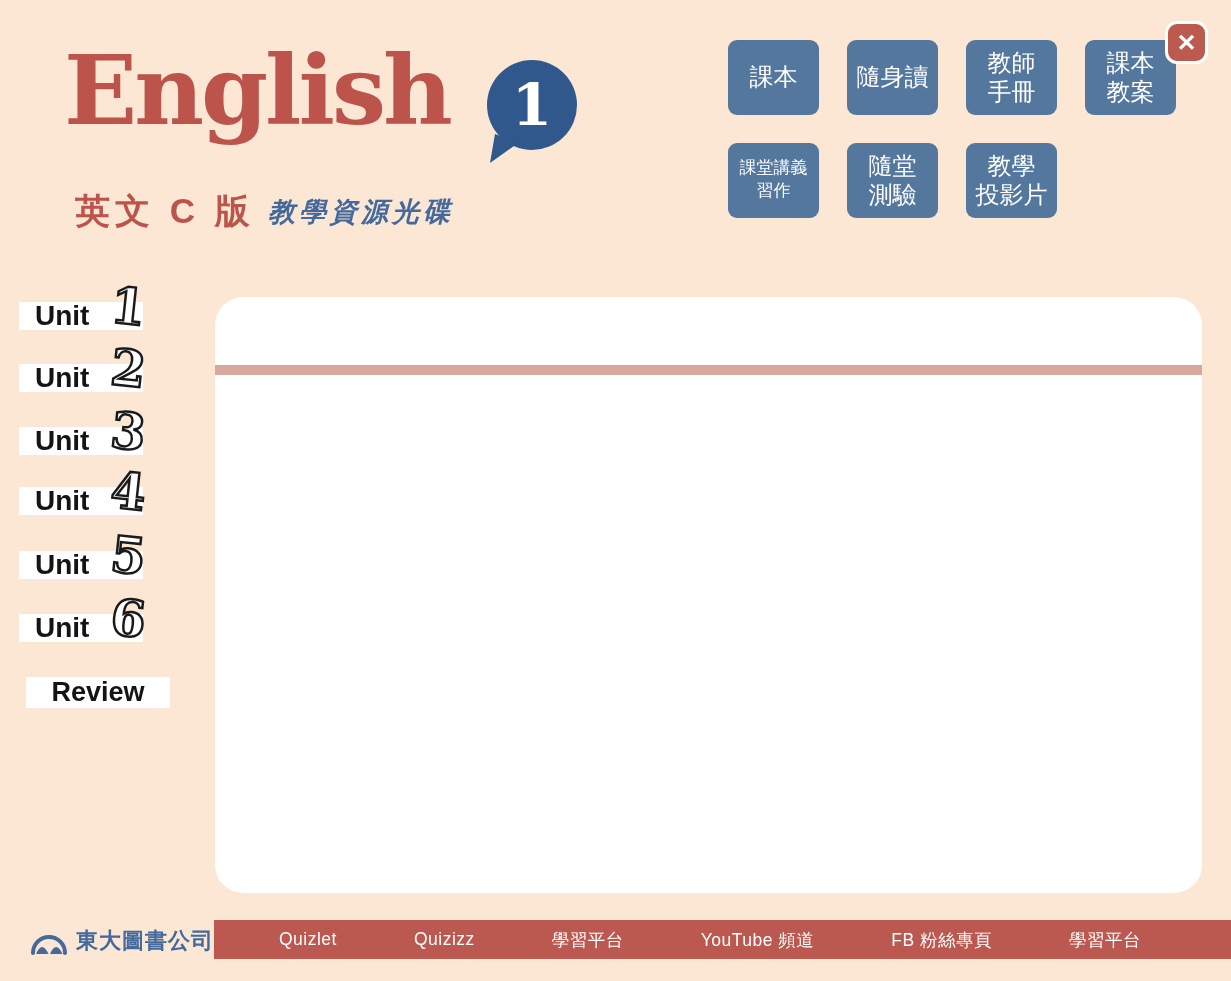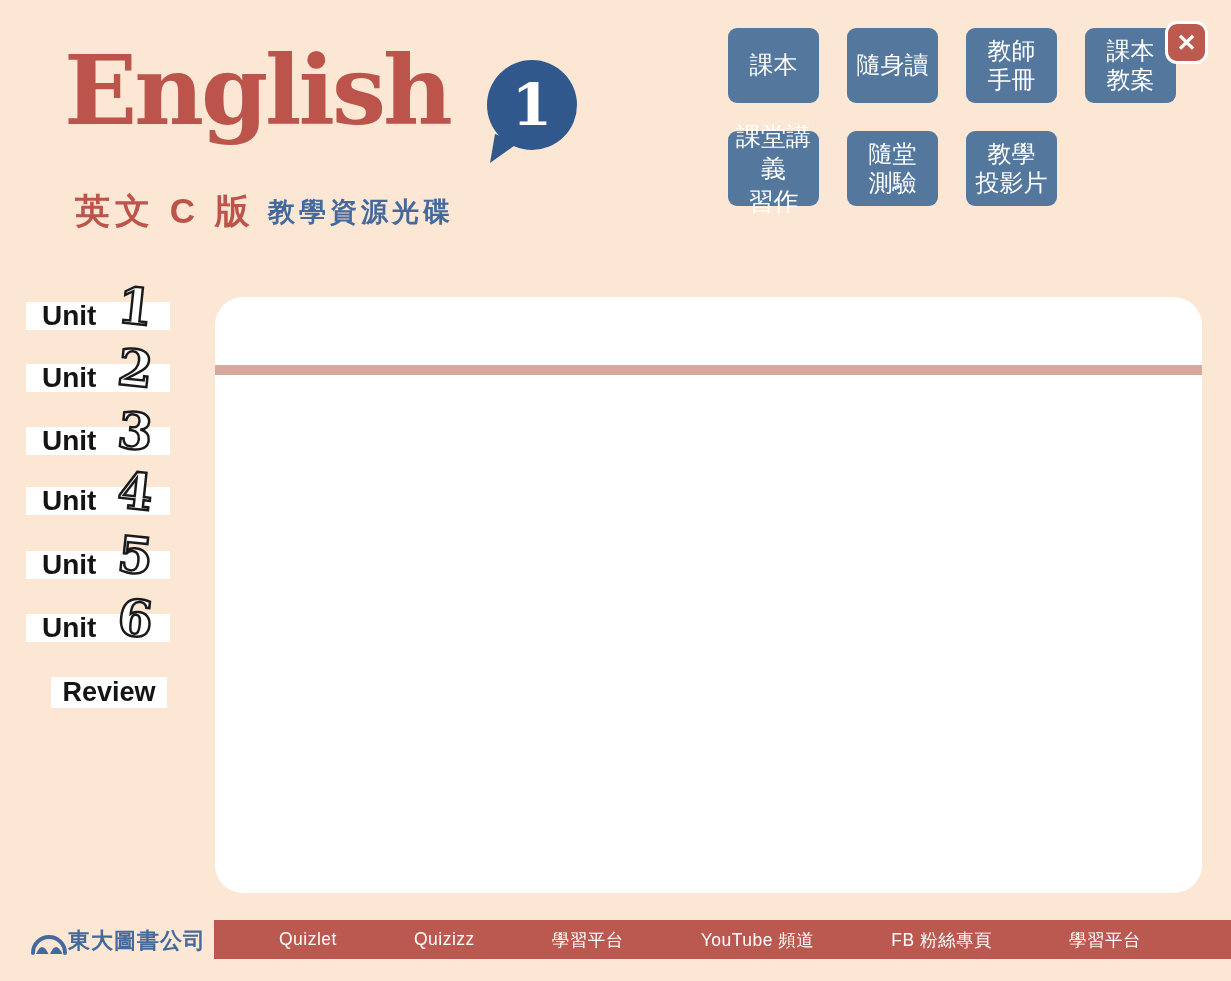--- a/index.html
+++ b/index.html
@@ -50,26 +50,27 @@
     letter-spacing: 5px;
     color: #bc544b;
   }
   .brand-disc {
     position: absolute;
     left: 268px; top: 194px;
     font-size: 27px;
     font-weight: bold;
     letter-spacing: 4px;
     color: #44699c;
+    font-style: italic;
   }
 
   
   .resource-grid {
     position: absolute;
-    left: 728px; top: 28px;
+    left: 728px; top: 40px;
     display: grid;
     grid-template-columns: repeat(4, 91px);
     grid-auto-rows: 75px;
     column-gap: 13px;
     row-gap: 12px;
     gap: 28px;
   }
   .res-btn {
     background: #54779e;
     border: none;
@@ -78,43 +79,43 @@
     display: flex;
     flex-direction: column;
     align-items: center;
     justify-content: center;
     font-family: "Liberation Sans", sans-serif;
     font-size: 24px;
     line-height: 1.18;
     cursor: pointer;
     padding: 0;
   }
-  .res-btn.small { font-size: 25px; line-height: 1.3; }
+  .res-btn.small { font-size: 17px; line-height: 1.3; font-family: Liberation Mono, monospace; }
 
   
   .close-btn {
     position: absolute;
     left: 1165px; top: 21px;
     width: 43px; height: 43px;
     background: #bd5a50;
     border: 3px solid #ffffff;
     border-radius: 12px;
     color: #ffffff;
     font-size: 24px;
     font-weight: bold;
     display: flex; align-items: center; justify-content: center;
     cursor: pointer;
     line-height: 1;
   }
 
   
   .unit-btn {
     position: absolute;
-    left: 26px;
-    width: 144px; height: 28px;
+    left: 19px;
+    width: 124px; height: 28px;
     background: #ffffff;
     cursor: pointer;
   }
   .unit-btn .unit-word {
     position: absolute;
     left: 16px; top: 50%;
     transform: translateY(-50%);
     font-size: 28px;
     font-weight: bold;
     color: #141414;
@@ -127,22 +128,22 @@
     font-weight: bold;
     font-size: 50px;
     line-height: 1;
     color: #ffffff;
     -webkit-text-stroke: 2.5px #1a1a1a;
     text-shadow: 0 0 1px #1a1a1a;
     transform: rotate(6deg);
   }
   .review-btn {
     position: absolute;
-    left: 51px; top: 677px;
-    width: 116px; height: 31px;
+    left: 26px; top: 677px;
+    width: 144px; height: 31px;
     background: #ffffff;
     display: flex; align-items: center; justify-content: center;
     font-size: 27px;
     font-weight: bold;
     color: #141414;
     cursor: pointer;
   }
 
   
   .content-panel {
@@ -175,21 +176,21 @@
     font-size: 17.5px;
     letter-spacing: 0.5px;
     cursor: pointer;
     white-space: nowrap;
   }
   .publisher-logo {
     position: absolute;
     left: 30px; top: 922px;
     display: flex;
     align-items: center;
-    gap: 0;
+    gap: 8px;
   }
   .publisher-name {
     font-family: "Liberation Serif", serif;
     font-weight: bold;
     font-size: 22px;
     letter-spacing: 1px;
     color: #44699c;
   }
 </style>
 </head>

